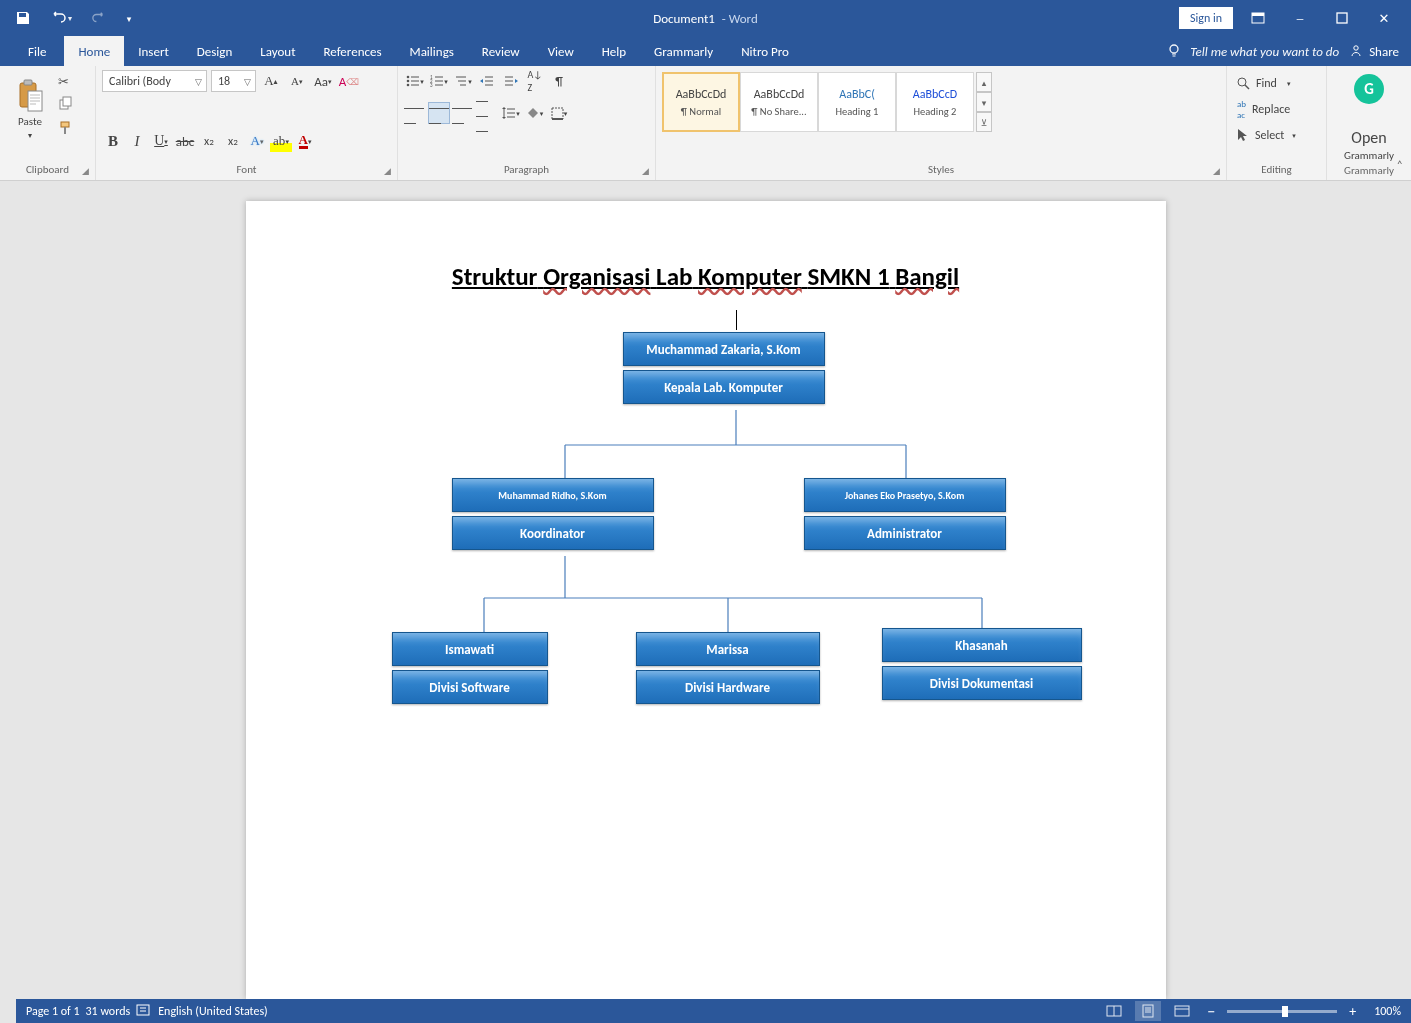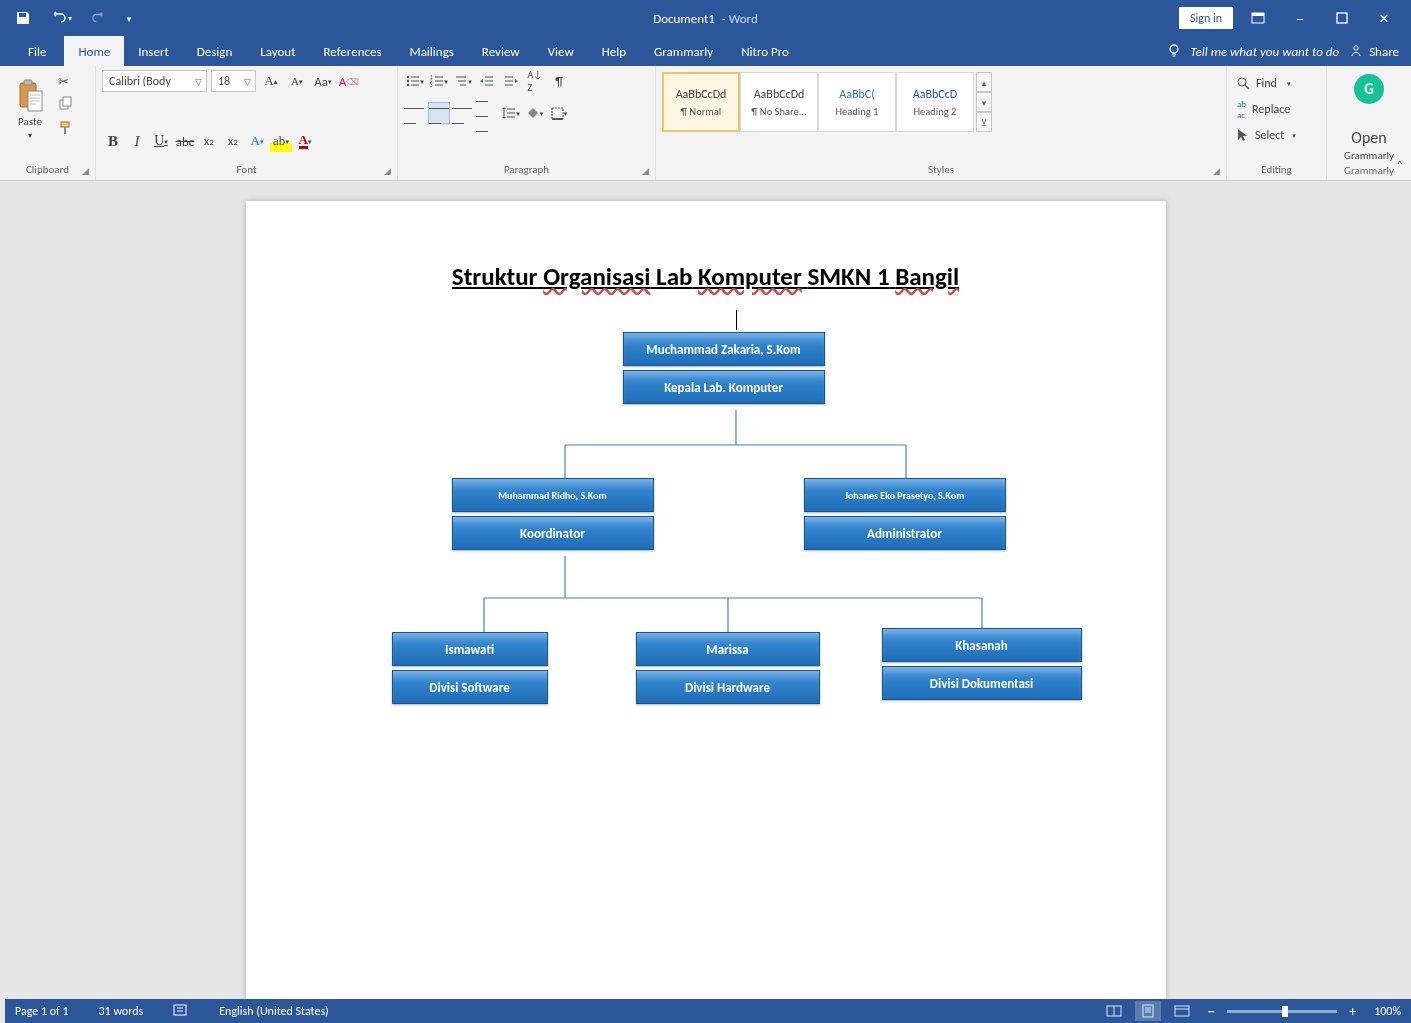--- a/index.html
+++ b/index.html
@@ -84,21 +84,21 @@
 
   .org { position: relative; width: 100%; height: 520px; margin-top: 18px; }
   .node { position: absolute; width: 202px; }
   .box { height: 34px; background: linear-gradient(#3a8fd8, #1e6db8); border: 1px solid #15568e; color: #fff; font-size: 13px; font-weight: bold; display: flex; align-items: center; justify-content: center; box-shadow: inset 0 10px 10px -6px rgba(255,255,255,0.4), 0 1px 2px rgba(0,0,0,0.3); margin-bottom: 4px; }
   .box.smaller { font-size: 10px; }
   svg.conn { position: absolute; top: 0; left: 0; width: 100%; height: 100%; pointer-events: none; }
   .conn line { stroke: #4a7ebb; stroke-width: 1.2; }
   .cursor-line { position: absolute; width: 1px; height: 20px; background: #000; }
 
   
-  .status { position: absolute; bottom: 0; left: 5px; right: 0; height: 24px; background: #2b579a; color: #fff; display: flex; align-items: center; font-size: 12px; padding: 0 10px; gap: 30px; }
+  .status { position: absolute; bottom: 0; left: 16px; right: 0; height: 24px; background: #2b579a; color: #fff; display: flex; align-items: center; font-size: 12px; padding: 0 10px; gap: 6px; }
   .status-right { margin-left: auto; display: flex; align-items: center; gap: 8px; }
   .view-btn { width: 26px; height: 20px; display:flex;align-items:center;justify-content:center; opacity:0.85; }
   .view-btn.active { background: rgba(255,255,255,0.25); }
   .zoom-slider { width: 110px; height: 3px; background: rgba(255,255,255,0.5); position: relative; }
   .zoom-slider .thumb { position:absolute; left: 50%; top: -4px; width: 6px; height: 11px; background: #fff; }
 </style>
 </head>
 <body>
 
 <div class="titlebar">

